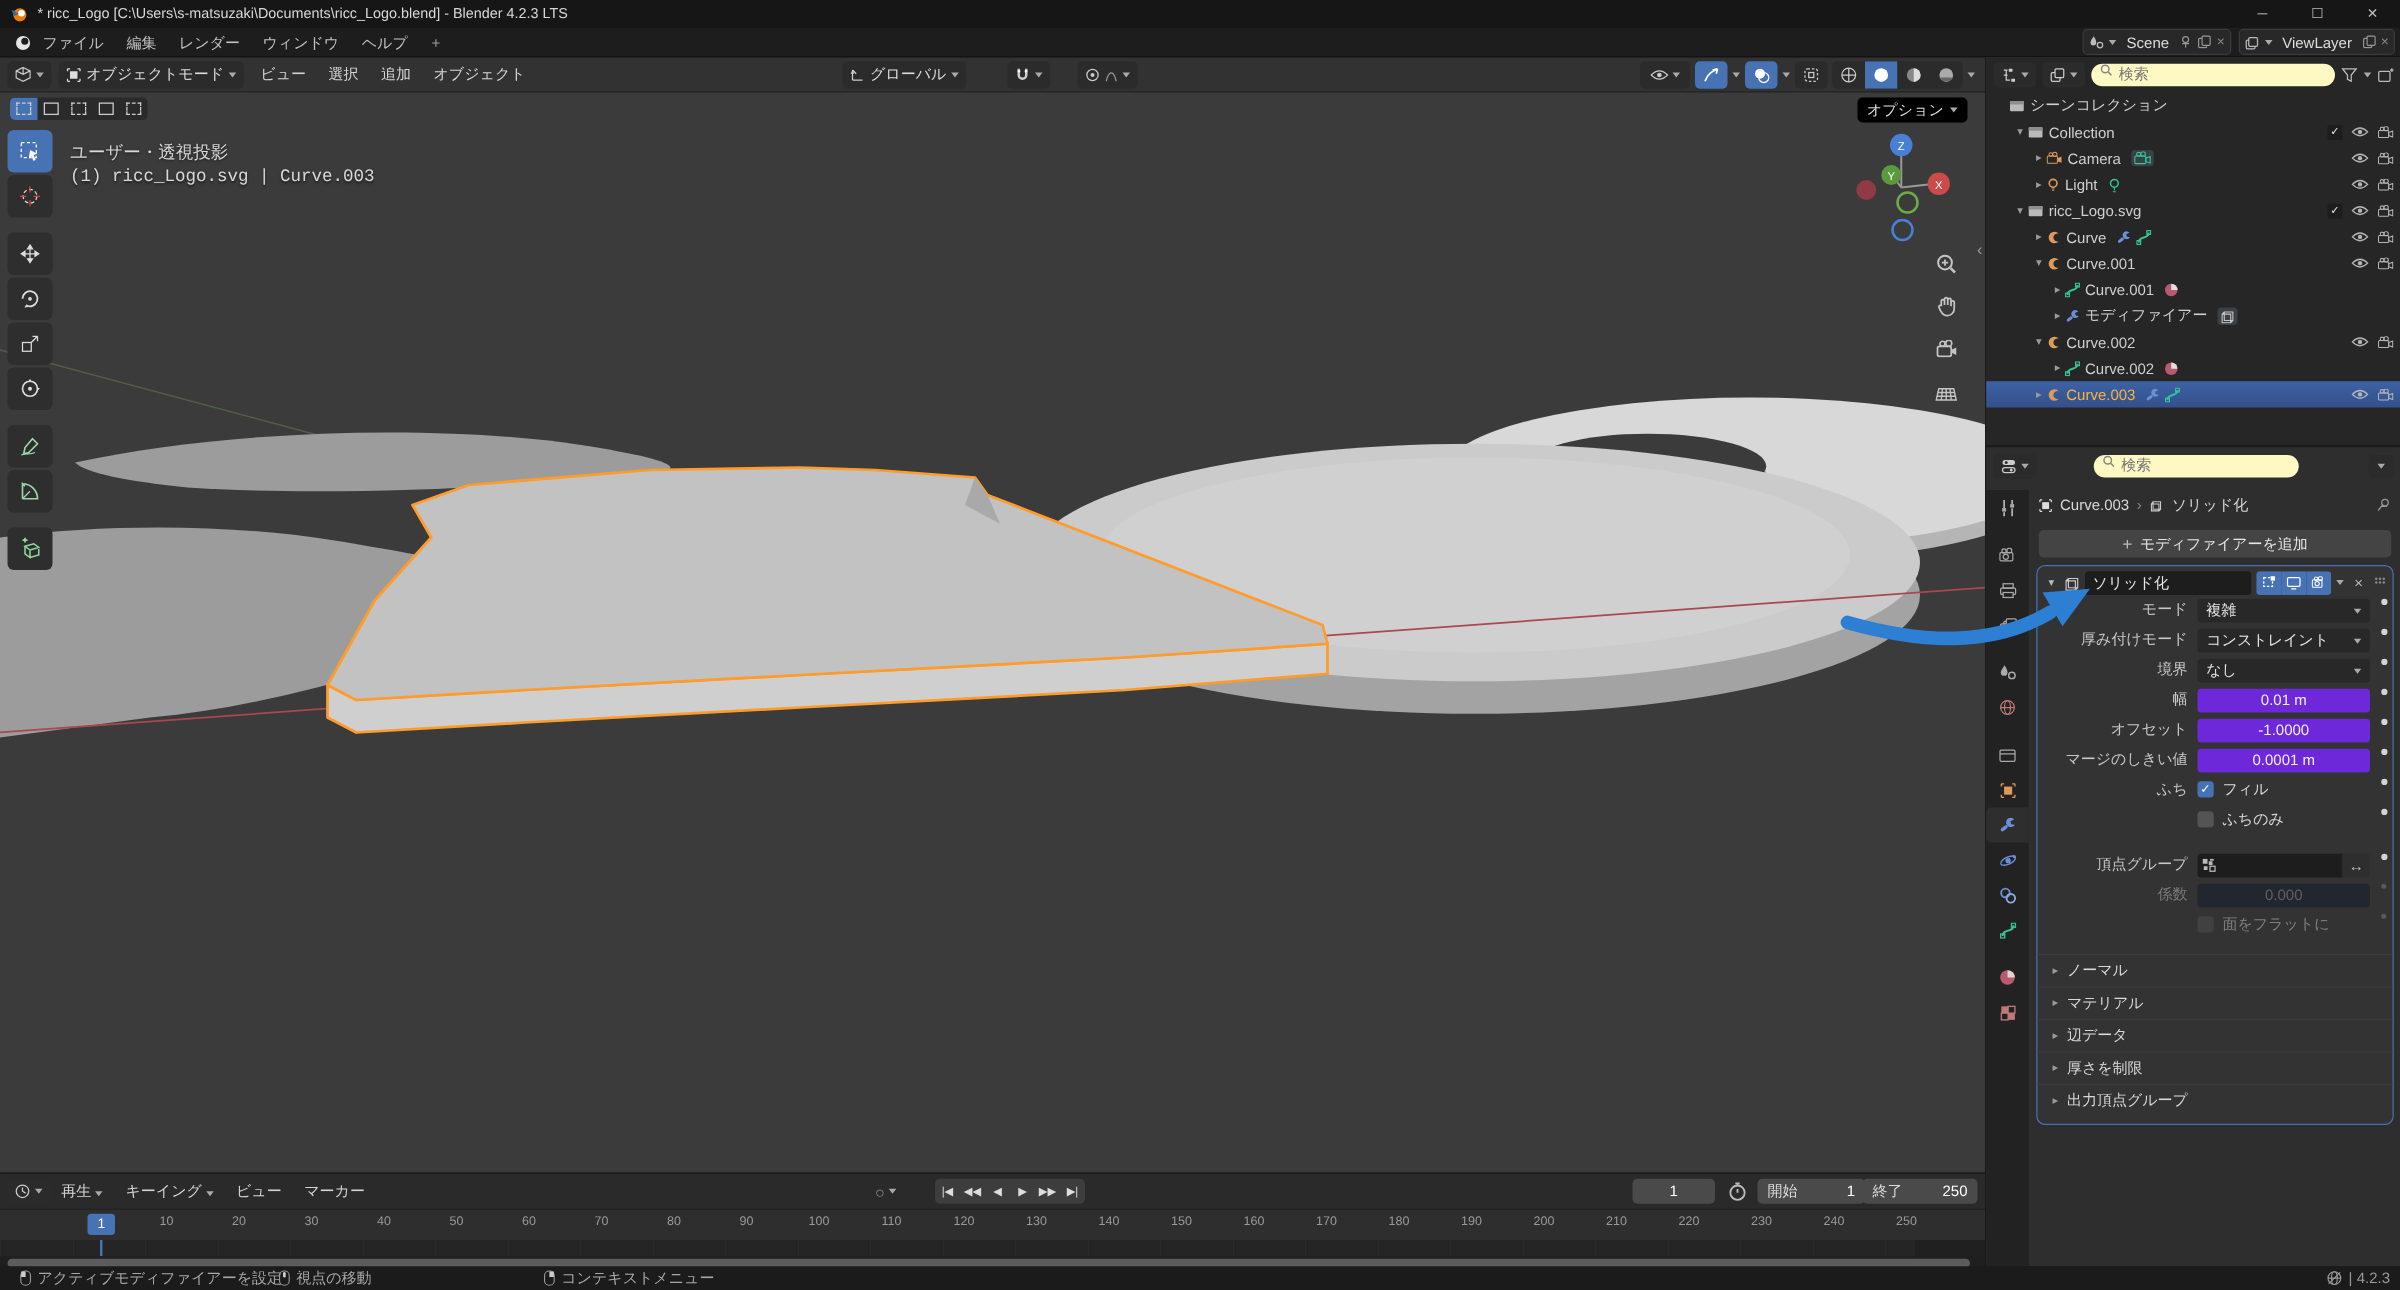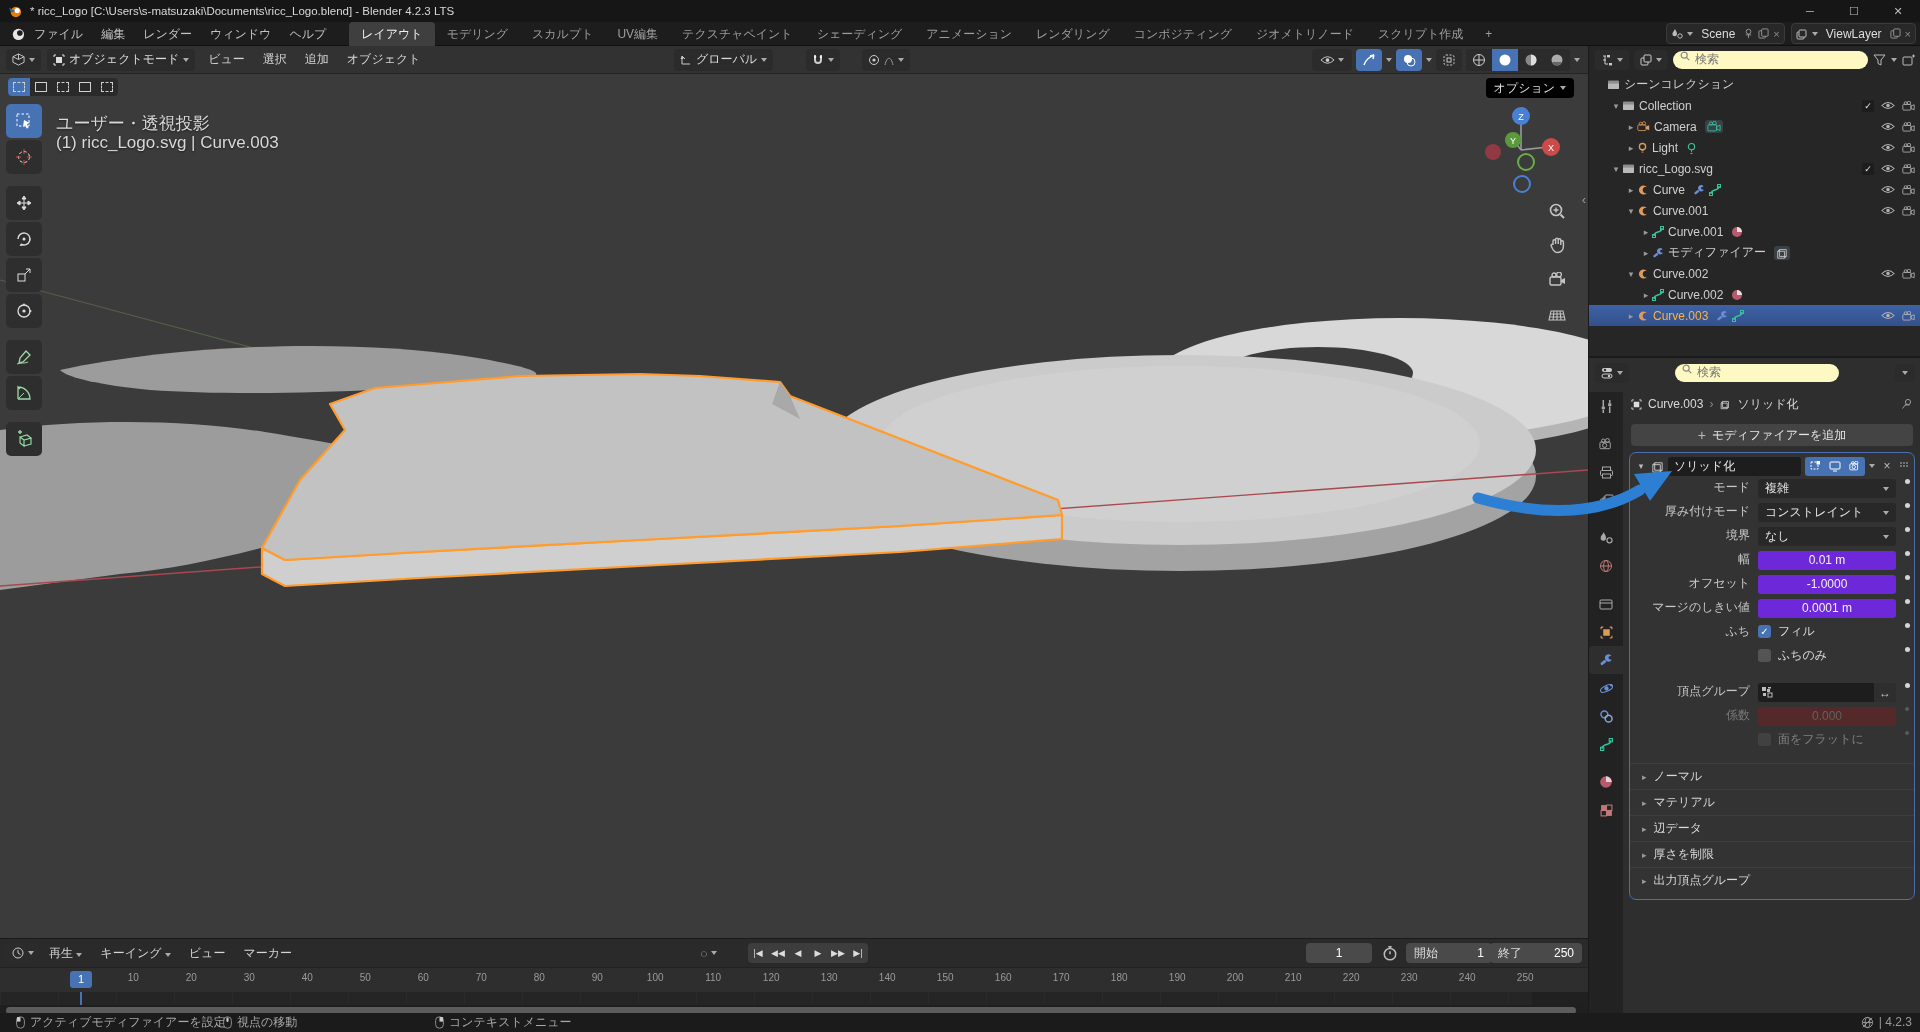--- a/index.html
+++ b/index.html
@@ -30,21 +30,21 @@
   .th-btn{display:flex;align-items:center;background:#2b2b2b;border-radius:4px;height:22px;padding:0 6px;margin-left:6px;gap:4px;color:#ddd;}
   .th-menu{padding:0 9px;color:#d5d5d5;}
   .chev{width:0;height:0;border-left:3.5px solid transparent;border-right:3.5px solid transparent;border-top:4px solid #aaa;display:inline-block;}
   .th-right{position:absolute;right:340px;display:flex;align-items:center;gap:4px;}
   .tgl{width:26px;height:22px;border-radius:4px;background:#2b2b2b;display:flex;align-items:center;justify-content:center;}
   .tgl.on{background:#4772b3;}
   .shade-group{display:flex;background:#2b2b2b;border-radius:4px;overflow:hidden;}
   .shade-group .tgl{border-radius:0;}
   
   #viewport{left:0;top:74px;width:1588px;height:864px;background:#3b3b3b;overflow:hidden;}
-  #vp-overlay{left:56px;top:40px;line-height:19px;color:#d9d9d9;font-size:17px;text-shadow:0 1px 2px #0008;}
+  #vp-overlay{left:56px;top:40px;line-height:19px;color:#d9d9d9;font-size:14px;text-shadow:0 1px 2px #0008;font-family:Liberation Mono, monospace;}
   #selmode{left:8px;top:4px;display:flex;background:#2a2a2a;border-radius:4px;overflow:hidden;}
   .sm-btn{width:22px;height:18px;display:flex;align-items:center;justify-content:center;}
   .sm-btn.active{background:#4772b3;}
   .sm-glyph{width:10px;height:8px;border:1px dashed #cfcfcf;}
   #options-btn{right:14px;top:4px;background:#000000;border-radius:4px;height:20px;display:flex;align-items:center;padding:0 8px;gap:5px;color:#ddd;}
   #toolbar{left:6px;top:30px;width:38px;display:flex;flex-direction:column;gap:2px;}
   .tool-btn{width:36px;height:34px;background:#2e2e2e;border-radius:5px;display:flex;align-items:center;justify-content:center;}
   .tool-btn.active{background:#4772b3;}
   .tool-gap{height:8px;}
   #gizmo{right:28px;top:18px;}
@@ -101,21 +101,21 @@
   .mh-btn{width:16px;display:flex;align-items:center;justify-content:center;color:#bbb;}
   .prow{height:24px;display:flex;align-items:flex-start;padding-left:4px;}
   .prow.disabled{opacity:.45;}
   .plabel{flex:0 0 116px;text-align:right;padding-right:8px;color:#c8c8c8;white-space:nowrap;}
   .pwidget{flex:1;display:flex;align-items:center;margin-right:4px;}
   .pdot{flex:0 0 14px;display:flex;justify-content:center;}
   .pdot i{width:5px;height:5px;border-radius:50%;background:#d5d5d5;}
   .dd{flex:1;height:19px;background:#282828;border-radius:3px;display:flex;align-items:center;padding:0 7px;color:#e5e5e5;}
   .dd .chev{margin-left:auto;}
   .numf{flex:1;height:19px;background:#6d28d9;border-radius:3px;text-align:center;line-height:19px;color:#f2f2f2;}
-  .prow.disabled .numf{background:#7f1d1d;color:#999;}
+  .prow.disabled .numf{background:#0f172a;color:#999;}
   .cb{width:13px;height:13px;border-radius:3px;background:#545454;display:inline-flex;align-items:center;justify-content:center;color:#fff;font-size:10px;}
   .cb.checked{background:#4772b3;}
   .cblabel{margin-left:7px;color:#dadada;}
   .vg{flex:1;height:19px;background:#1d1d1d;border-radius:3px 0 0 3px;display:flex;align-items:center;padding:0 4px;gap:4px;}
   .vg-btn{width:22px;height:19px;background:#2e2e2e;border-radius:0 3px 3px 0;display:flex;align-items:center;justify-content:center;color:#bbb;}
   .spacer12{height:12px;} .spacer8{height:8px;}
   .psection{height:25px;display:flex;align-items:center;gap:7px;padding-left:12px;border-top:1px solid #3d3d3d;color:#d8d8d8;}
   .psec-arrow{color:#9a9a9a;font-size:9px;}
   
   #statusbar{left:0;top:1013px;width:1920px;height:19px;background:#1b1b1b;color:#a8a8a8;}
@@ -144,33 +144,20 @@
   <svg class="logo" style="width:15px;height:15px;margin-left:10px" viewBox="0 0 16 16">
     <circle cx="9" cy="9" r="6" fill="#e6e6e6"></circle>
       <circle cx="10.5" cy="7.5" r="3" fill="#1d1d1d"></circle>
   </svg>
   <div id="tb-menus" style="display:flex">
       <span class="menu-item">ファイル</span>
       <span class="menu-item">編集</span>
       <span class="menu-item">レンダー</span>
       <span class="menu-item">ウィンドウ</span>
       <span class="menu-item">ヘルプ</span>
-    </div>
-  <div id="ws-tabs">
-      <span class="ws-tab active">レイアウト</span>
-      <span class="ws-tab">モデリング</span>
-      <span class="ws-tab">スカルプト</span>
-      <span class="ws-tab">UV編集</span>
-      <span class="ws-tab">テクスチャペイント</span>
-      <span class="ws-tab">シェーディング</span>
-      <span class="ws-tab">アニメーション</span>
-      <span class="ws-tab">レンダリング</span>
-      <span class="ws-tab">コンポジティング</span>
-      <span class="ws-tab">ジオメトリノード</span>
-      <span class="ws-tab">スクリプト作成</span>
     </div>
   <span class="ws-add">+</span>
   <div id="topbar-right">
     <div class="id-block">
       <svg width="12" height="12" viewBox="0 0 12 12">
           <path d="M4 1 C5.5 3.5 6 4.5 6 6 a2.3 2.3 0 1 1 -4.6 0 C1.4 4.5 2.5 3.5 4 1Z" fill="#bbb"></path>
           <circle cx="9" cy="8" r="2.2" fill="none" stroke="#bbb"></circle>
         </svg>
       <span class="chev"></span>
       <span class="lbl">Scene</span>

